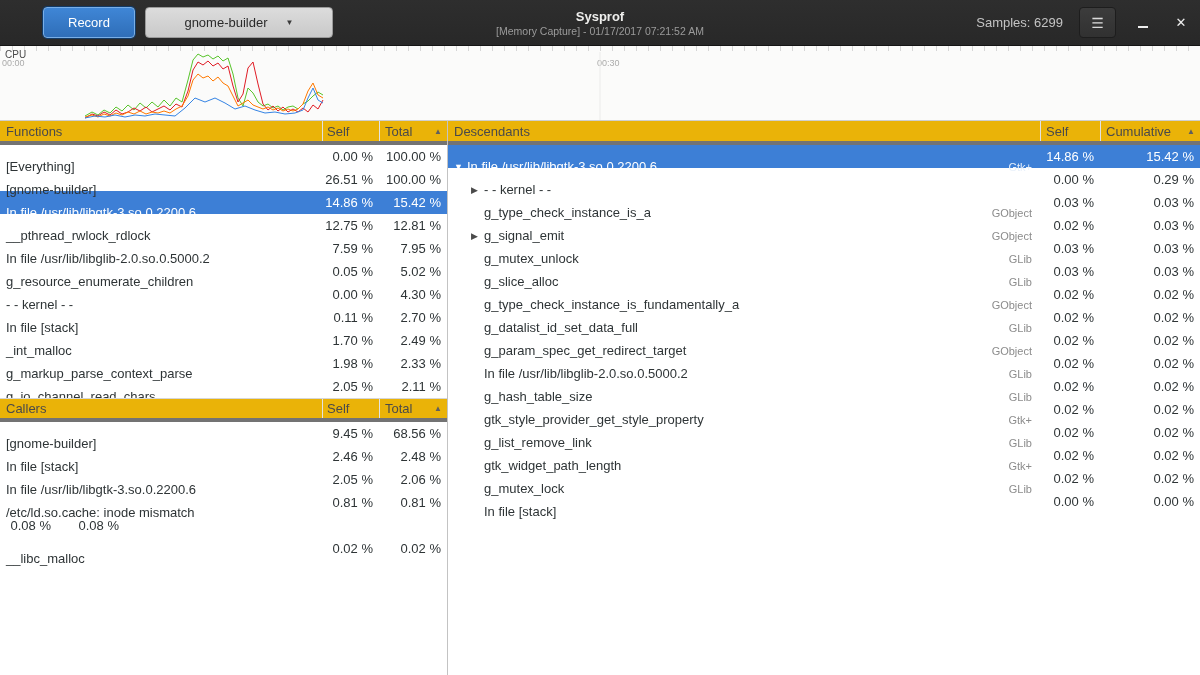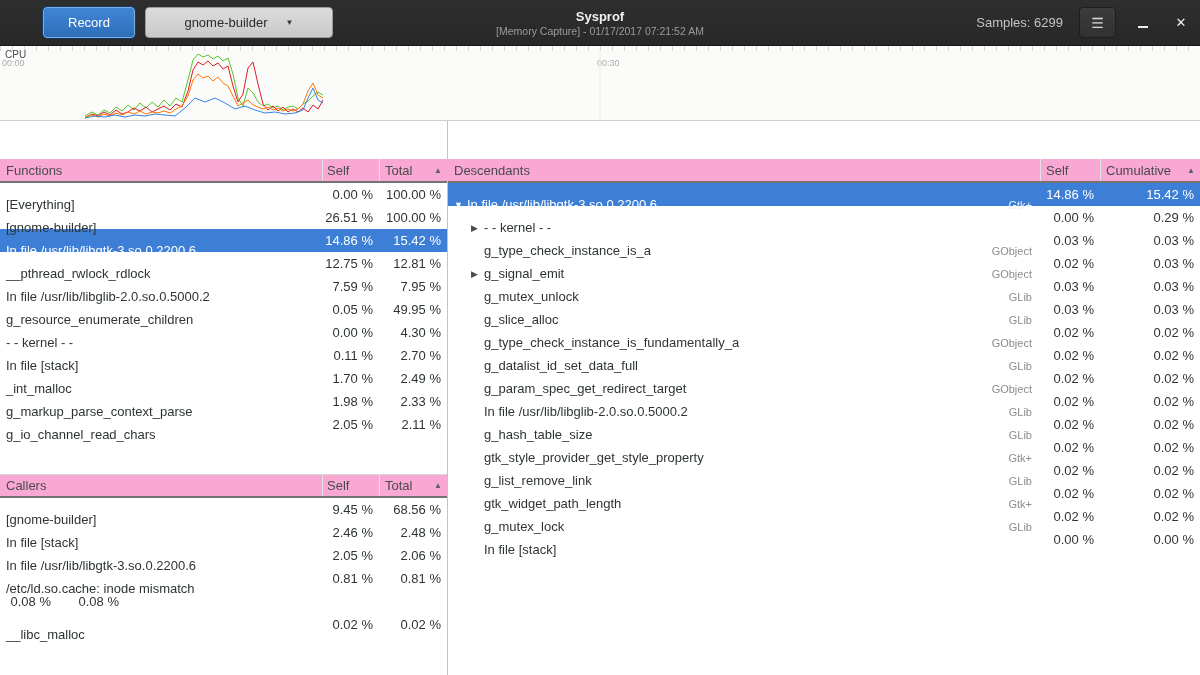--- a/index.html
+++ b/index.html
@@ -65,21 +65,21 @@
   .cpu-label { position:absolute; top:3px; left:5px; font-size:10px; color:#4a4a4a; }
   .time-a { position:absolute; top:12px; left:2px; font-size:9px; color:#ababab; }
   .time-b { position:absolute; top:12px; left:597px; font-size:9px; color:#ababab; }
   .graph svg { position:absolute; left:0; top:0; width:1200px; height:74px; }
   
   .content { display:flex; height:554px; }
   .left-pane { width:448px; border-right:1px solid #c3c3c3; display:flex; flex-direction:column; background:#fff; }
   .right-pane { flex:1; display:flex; flex-direction:column; background:#fff; }
   .thead {
     display:flex; height:24px; align-items:center; flex:none;
-    border-bottom:2px solid #737373; font-size:13px; color:#4a4a4a; background:#f9a8d4;margin-top:38px;
+    border-bottom:4px solid #737373; font-size:13px; color:#4a4a4a; background:#eab308;
   }
   .h-name { flex:1; padding-left:6px; height:100%; display:flex; align-items:center; }
   .h-self { width:57px; height:100%; padding:0 4px; border-left:1px solid #e2e2e2; display:flex; align-items:center; }
   .h-total { width:68px; height:100%; padding:0 5px; border-left:1px solid #e2e2e2; display:flex; align-items:center; justify-content:space-between; }
   .h-dself { width:60px; height:100%; padding:0 5px; border-left:1px solid #e2e2e2; display:flex; align-items:center; }
   .h-dcum { width:100px; height:100%; padding:0 5px; border-left:1px solid #e2e2e2; display:flex; align-items:center; justify-content:space-between; }
   .sort-icon { font-size:8px; color:#5f5f5f; }
   .callers-head { border-top:1px solid #d6d6d6; }
   .tbody { flex:none; }
   .trow { display:flex; height:23px; align-items:center; font-size:13px; color:#2e3436; }
@@ -168,21 +168,21 @@
           <div class="c-total">12.81 %</div>
         </div>
         <div class="trow">
           <div class="c-name">In file /usr/lib/libglib-2.0.so.0.5000.2</div>
           <div class="c-self">7.59 %</div>
           <div class="c-total">7.95 %</div>
         </div>
         <div class="trow">
           <div class="c-name">g_resource_enumerate_children</div>
           <div class="c-self">0.05 %</div>
-          <div class="c-total">49.95 %</div>
+          <div class="c-total">5.02 %</div>
         </div>
         <div class="trow">
           <div class="c-name">- - kernel - -</div>
           <div class="c-self">0.00 %</div>
           <div class="c-total">4.30 %</div>
         </div>
         <div class="trow">
           <div class="c-name">In file [stack]</div>
           <div class="c-self">0.11 %</div>
           <div class="c-total">2.70 %</div>

